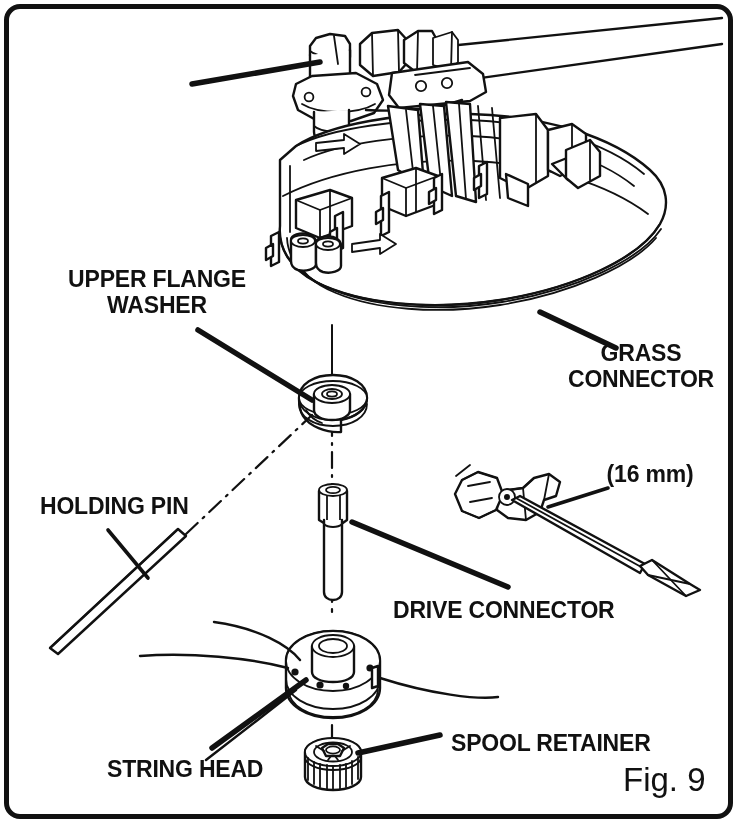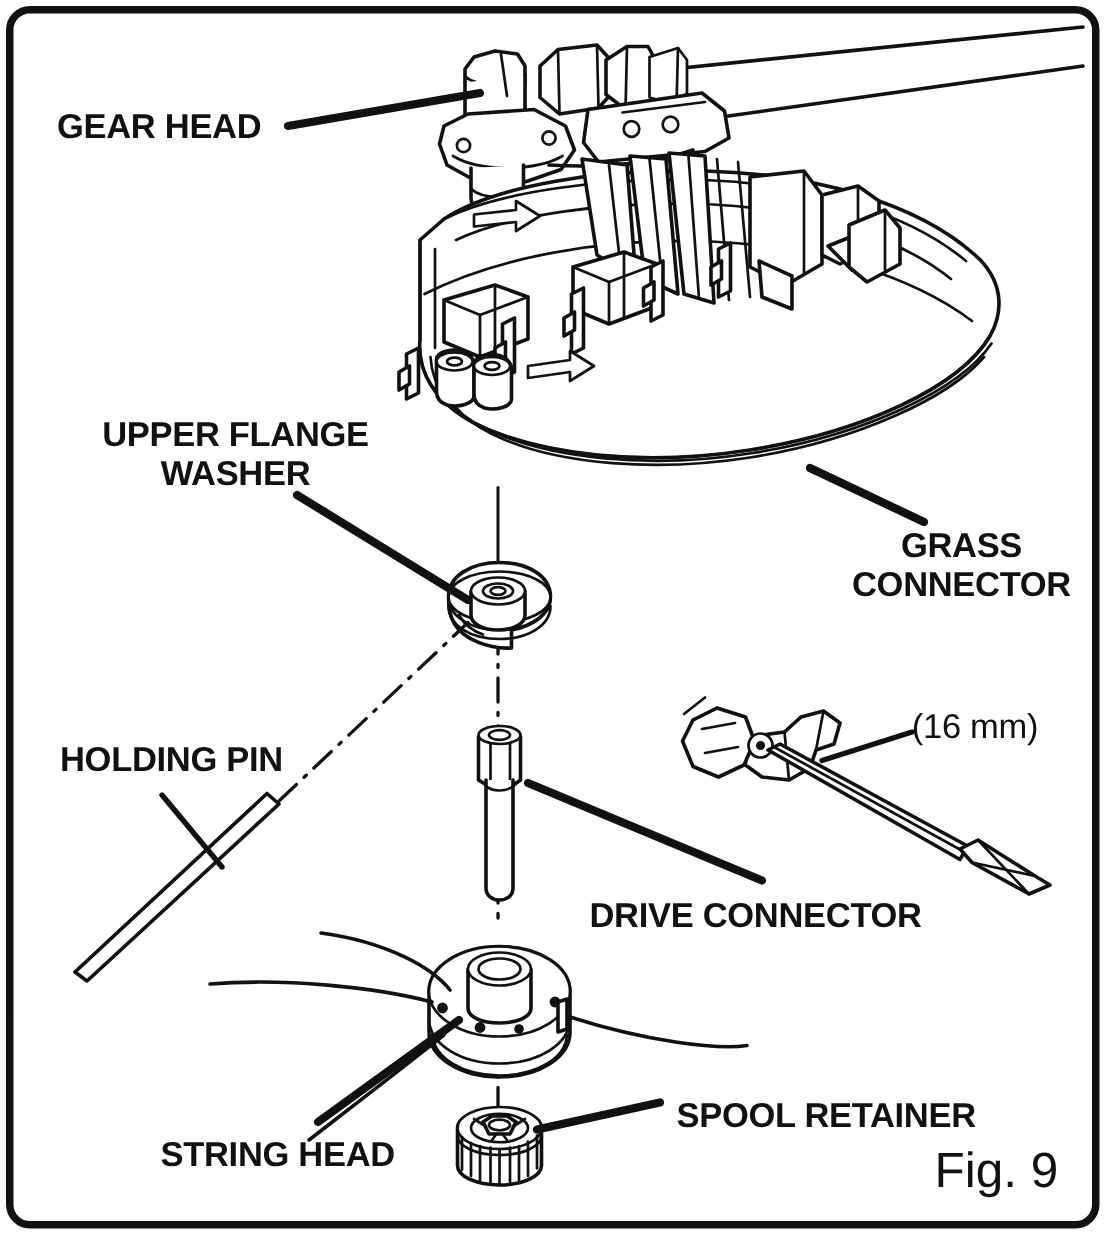--- a/index.html
+++ b/index.html
@@ -43,32 +43,31 @@
     font-weight: bold;
     font-size: 23px;
     line-height: 26px;
     letter-spacing: -0.2px;
     color: #111111;
     white-space: nowrap;
   }
   .callout.two-line {
     white-space: normal;
     text-align: center;
-    margin-top: 10px;
   }
   .fig-caption {
     position: absolute;
     font-family: "Liberation Sans", sans-serif;
     font-weight: normal;
     font-size: 33px;
     color: #111111;
     white-space: nowrap;
   }
   .spanner-size {
-    font-weight: normal;
+    font-weight: bold;
     font-size: 23px;
     display: block;
     text-align: center;
   }
 </style>
 </head>
 <body>
 
 <div id="figure-root">
 
@@ -356,21 +355,20 @@
       <line class="leader" x1="198" y1="330" x2="312" y2="400"></line>
       <line class="leader" x1="616" y1="348" x2="540" y2="312"></line>
       <line class="leader2" x1="608" y1="488" x2="548" y2="507"></line>
       <line class="leader2" x1="108" y1="530" x2="148" y2="578"></line>
       <line class="leader" x1="508" y1="587" x2="352" y2="522"></line>
       <line class="leader" x1="440" y1="735" x2="358" y2="753"></line>
       <line class="leader" x1="212" y1="748" x2="306" y2="680"></line>
     </g>
   </svg>
 
-  <div class="callout" style="left:38px; top:71px;">GEAR HEAD</div>
 
   <div class="callout two-line" style="left:62px; top:266px; width:190px;">
     <span>UPPER FLANGE</span><br>
     <span>WASHER</span>
   </div>
 
   <div class="callout two-line" style="left:566px; top:340px; width:150px;">
     <span>GRASS</span><br>
     <span>CONNECTOR</span>
   </div>

